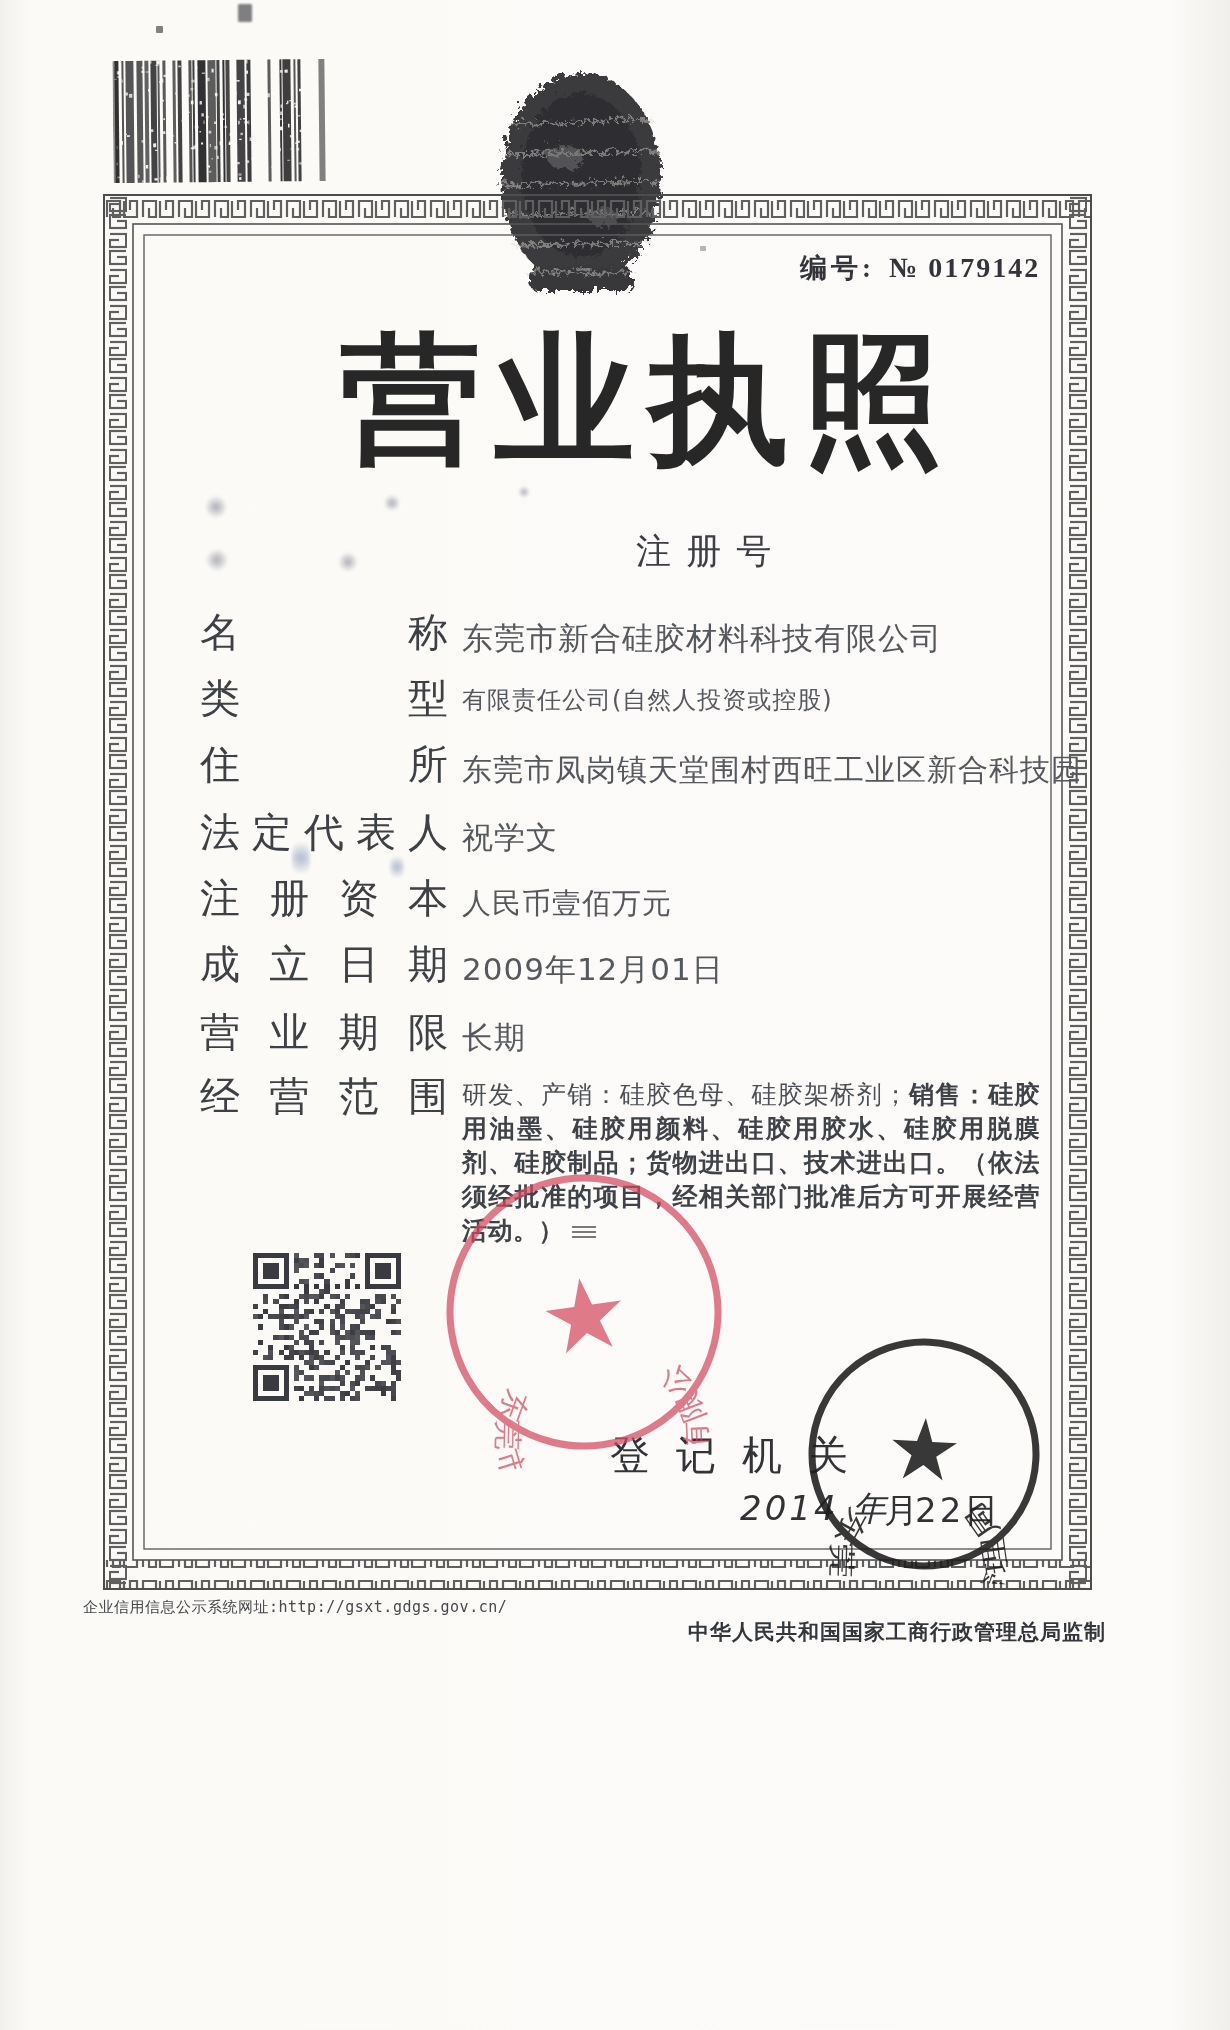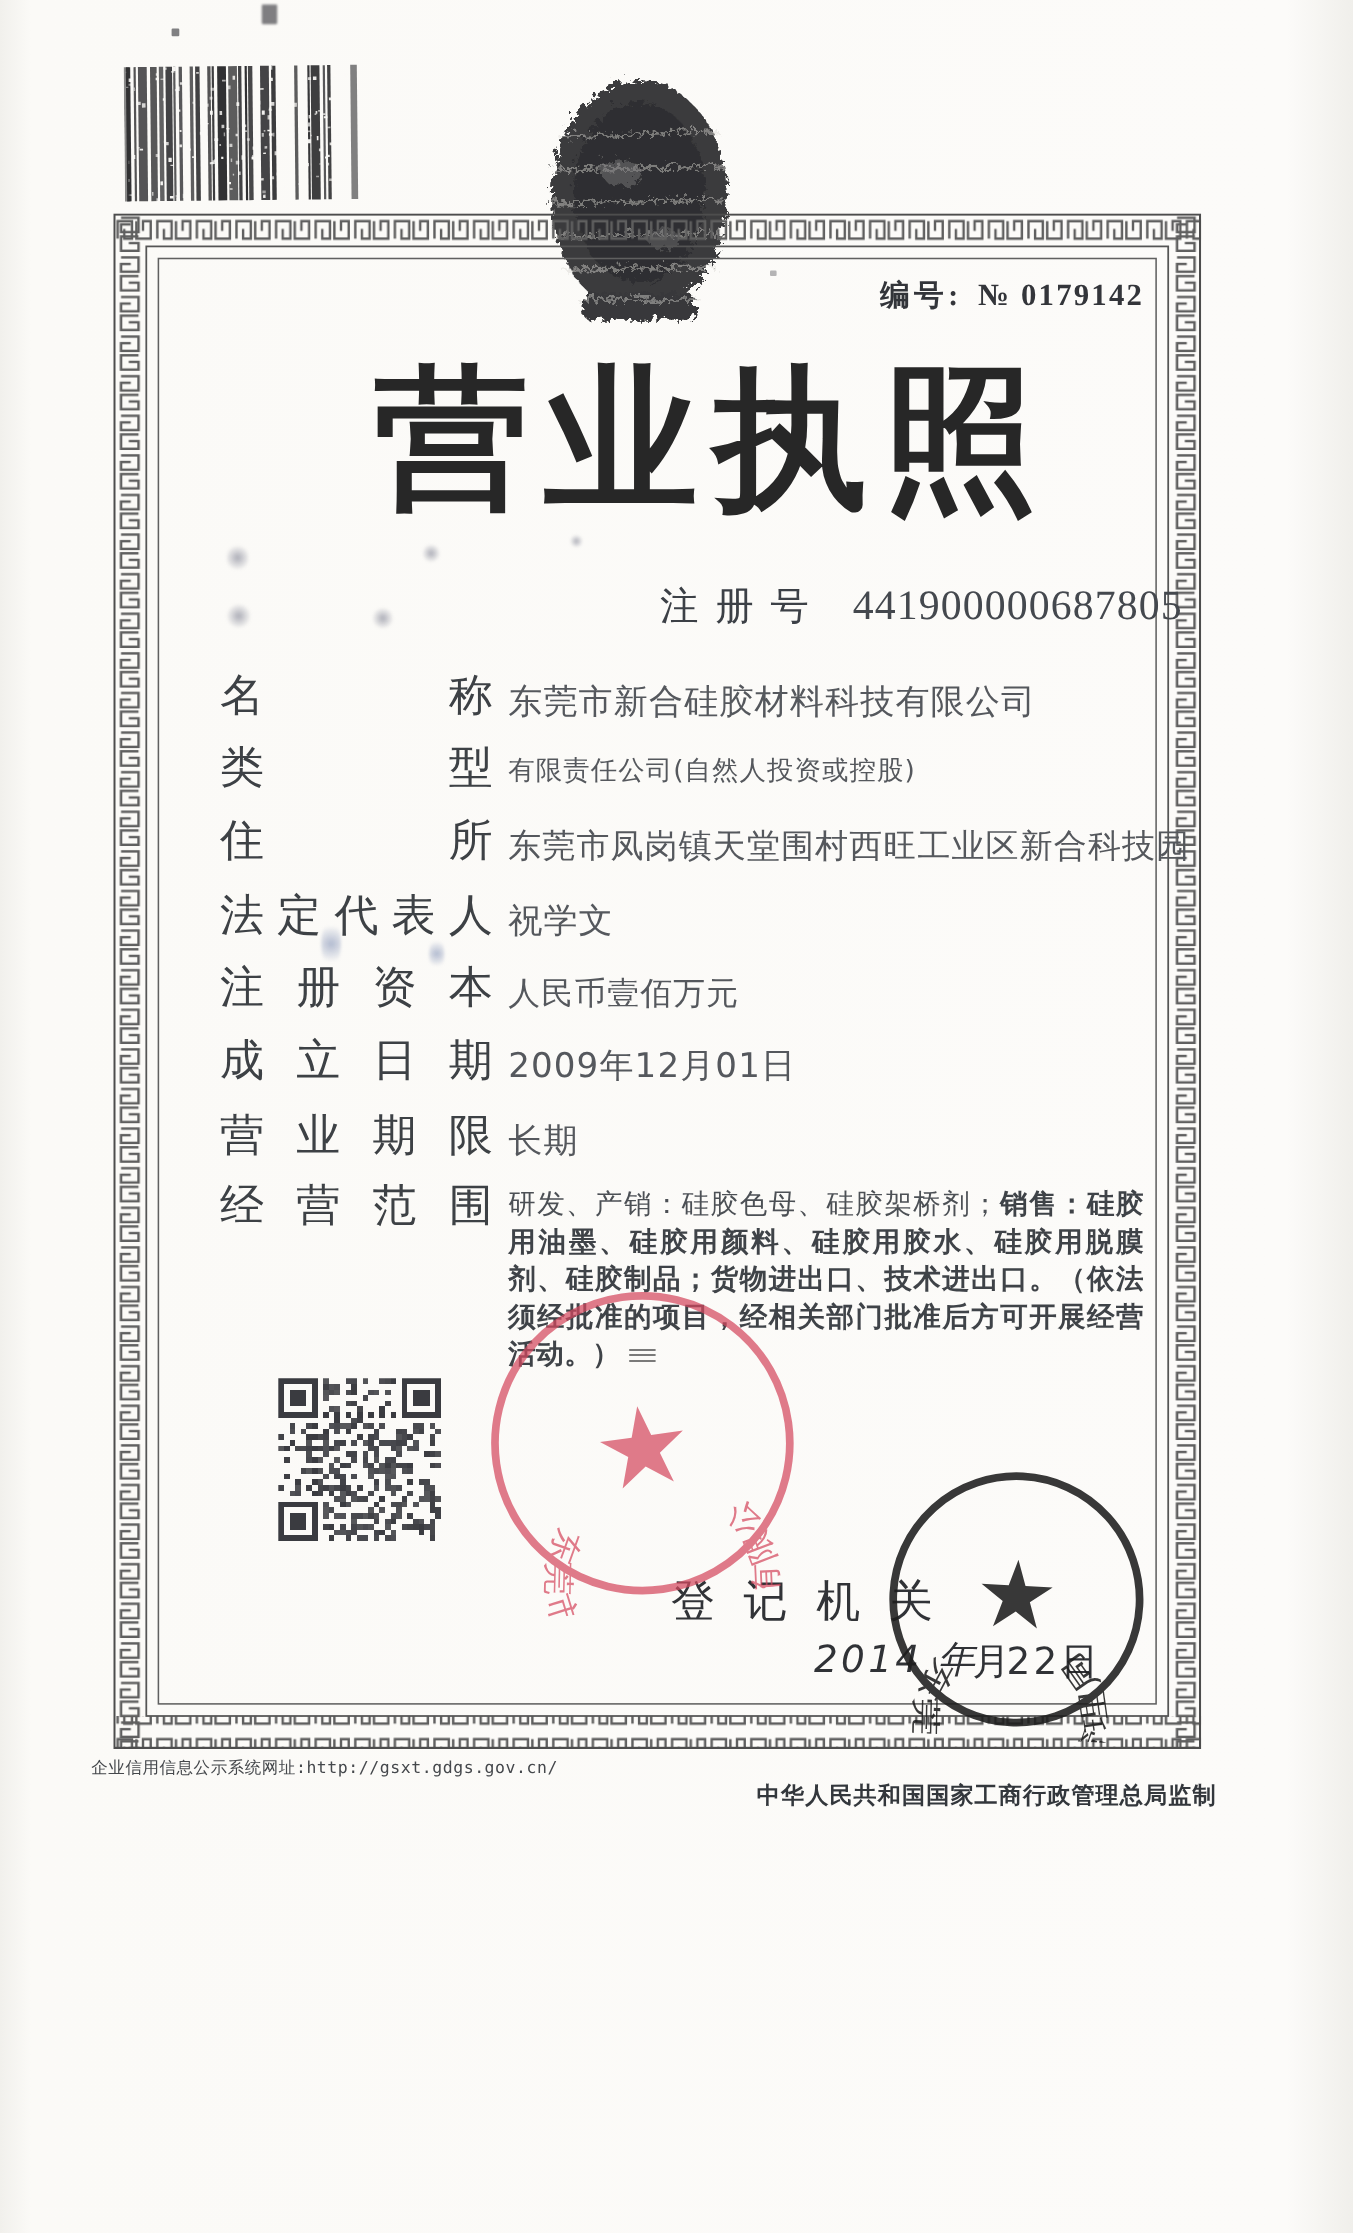--- a/index.html
+++ b/index.html
@@ -14,21 +14,21 @@
   .serial{left:800px;top:250px;display:flex;gap:14px;align-items:baseline;
           font-family:"Liberation Serif","DejaVu Serif",serif;color:#33353a;}
   .serial .lbl{font-size:27px;letter-spacing:4px;font-weight:600;}
   .serial .num{font-size:28px;font-weight:700;letter-spacing:2px;}
 
   .title{left:103px;top:316px;width:989px;text-align:center;font-size:140px;line-height:1.2;
          font-weight:700;letter-spacing:14px;color:#272727;
          font-family:"DejaVu Sans",sans-serif;text-indent:14px;margin-left:44px;}
 
   .regline{left:600px;top:528px;display:flex;gap:38px;align-items:baseline;}
-  .regline .lbl{font-size:35px;color:#3c4046;letter-spacing:2px;}
+  .regline .lbl{font-size:35px;color:#3c4046;letter-spacing:2px;margin-left:36px;}
   .regline .num{font-size:38px;color:#44484e;font-family:"Liberation Serif","DejaVu Serif",serif;letter-spacing:1px;}
 
   
   .flabel{left:200px;width:248px;font-size:40px;color:#3d4145;
           text-align:justify;text-align-last:justify;line-height:1;}
   .fvalue{left:462px;font-size:31px;color:#55585d;line-height:1.2;letter-spacing:1px;}
   .scopep{left:462px;top:1078px;width:578px;font-size:25px;line-height:34px;
           color:#4c5055;text-align:justify;letter-spacing:0.5px;}
   .scopep .b{font-weight:700;color:#3f4348;}
   .artifact-mark{display:inline-block;width:24px;height:13px;margin-left:8px;vertical-align:baseline;
@@ -304,21 +304,20 @@
 
   <div class="abs serial">
     <span class="lbl">编号:</span>
     <span class="num">№ 0179142</span>
   </div>
 
   <div class="abs title">营业执照</div>
 
   <div class="abs regline">
     <span class="lbl">注 册 号</span>
-    <span class="num">441900000687805</span>
   </div>
 
   <div class="abs flabel" style="top:612px">名称</div>
   <div class="abs fvalue" style="top:620px">东莞市新合硅胶材料科技有限公司</div>
 
   <div class="abs flabel" style="top:678px">类型</div>
   <div class="abs fvalue" style="top:686px;font-size:24px">有限责任公司(自然人投资或控股)</div>
 
   <div class="abs flabel" style="top:744px">住所</div>
   <div class="abs fvalue" style="top:752px;font-size:30px">东莞市凤岗镇天堂围村西旺工业区新合科技园</div>

